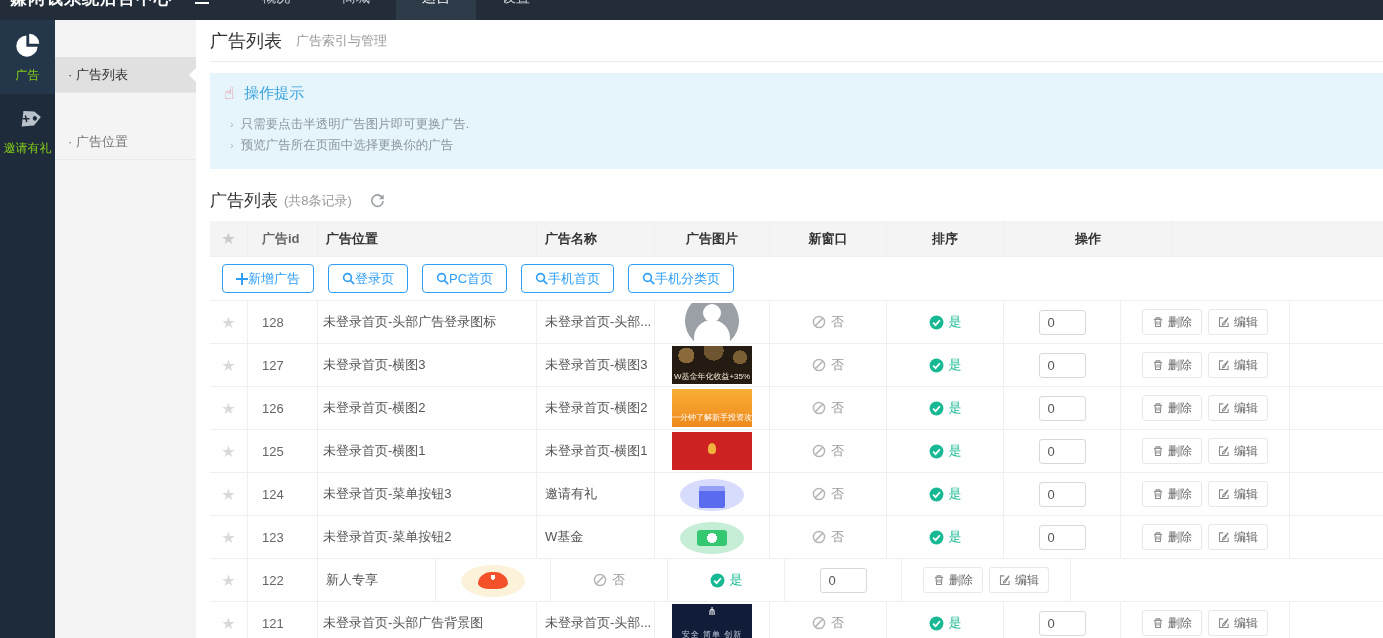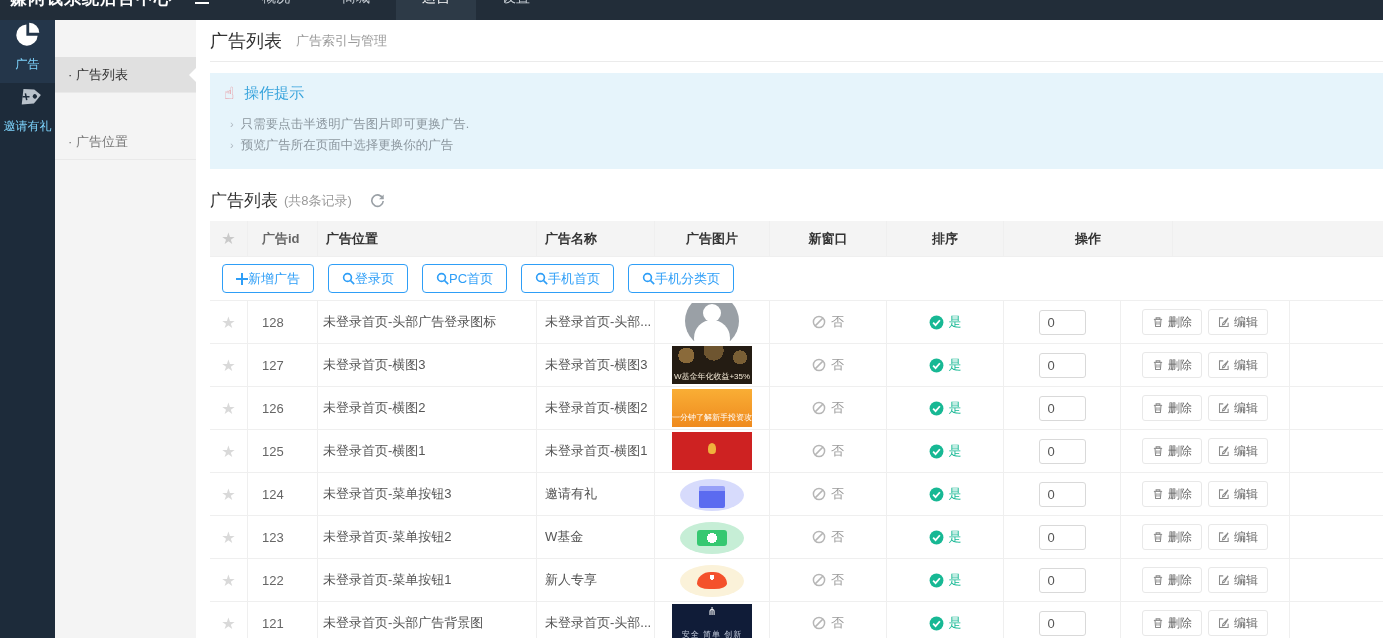--- a/index.html
+++ b/index.html
@@ -10,21 +10,21 @@
   .navbar { position:absolute; top:0; left:0; width:1383px; height:20px; background:#222d39; overflow:hidden; z-index:30; }
   .navbar-inner { display:flex; align-items:center; height:44px; margin-top:-24px; padding-left:10px; }
   .brand { color:#fff; font-size:17px; font-weight:bold; letter-spacing:1px; white-space:nowrap; }
   .nav-burger { margin-left:22px; display:inline-flex; }
   .nav-items { display:flex; margin-left:26px; height:44px; }
   .nav-item { height:44px; display:flex; align-items:center; padding:0 26px; color:#c6cdd4; font-size:14px; cursor:pointer; }
   .nav-item.active { background:#2d3a47; color:#fff; }
 
   
   .iconbar { position:absolute; top:20px; left:0; width:55px; height:618px; background:#1d2b3a; z-index:20; }
-  .rail-item { padding:1px 0 10px; text-align:center; color:#7dd3fc; font-size:12px; cursor:pointer; }
+  .rail-item { padding:12px 0 10px; text-align:center; color:#84cc16; font-size:12px; cursor:pointer; }
   .rail-item.active { background:#24364a; }
   .rail-item .glyph { display:block; margin:0 auto 5px; }
   .rail-label { display:block; white-space:nowrap; transform:translateX(0); }
 
   
   .submenu { position:absolute; top:20px; left:55px; width:141px; height:618px; background:#f4f4f4; z-index:10; padding-top:6px; }
   .submenu::before { content:""; position:absolute; left:-7px; top:24px; border-top:7px solid transparent; border-bottom:7px solid transparent; border-right:7px solid #f4f4f4; }
   .submenu-item { position:relative; height:36px; line-height:36px; padding-left:13px; font-size:13px; color:#777; border-bottom:1px solid #e9e9e9; cursor:pointer;margin-top:31px; }
   .submenu-item.active { background:#e0e0e0; color:#333; }
   .submenu-item.active::after { content:""; position:absolute; right:0; top:50%; margin-top:-7px; border-top:7px solid transparent; border-bottom:7px solid transparent; border-right:7px solid #fff; }
@@ -611,21 +611,20 @@
       </button>
     </div>
     <div class="cell col-extra"></div>
   </div>
 
   <div class="trow">
     <div class="cell col-star">
             <span class="star">★</span>
           </div>
     <div class="cell col-id">122</div>
-    <div class="cell col-pos">未登录首页-菜单按钮1</div>
     <div class="cell col-name">新人专享</div>
     <div class="cell col-img">
       <div class="ad-image img-ingot">
         <span class="img-caption"></span>
       </div>
     </div>
     <div class="cell col-new">
       <span class="icon-prohibit">
         <svg width="14" height="14" viewBox="0 0 16 16">
                 <circle cx="8" cy="8" r="6.4" fill="none" stroke="#b6b6b6" stroke-width="1.7"></circle>

